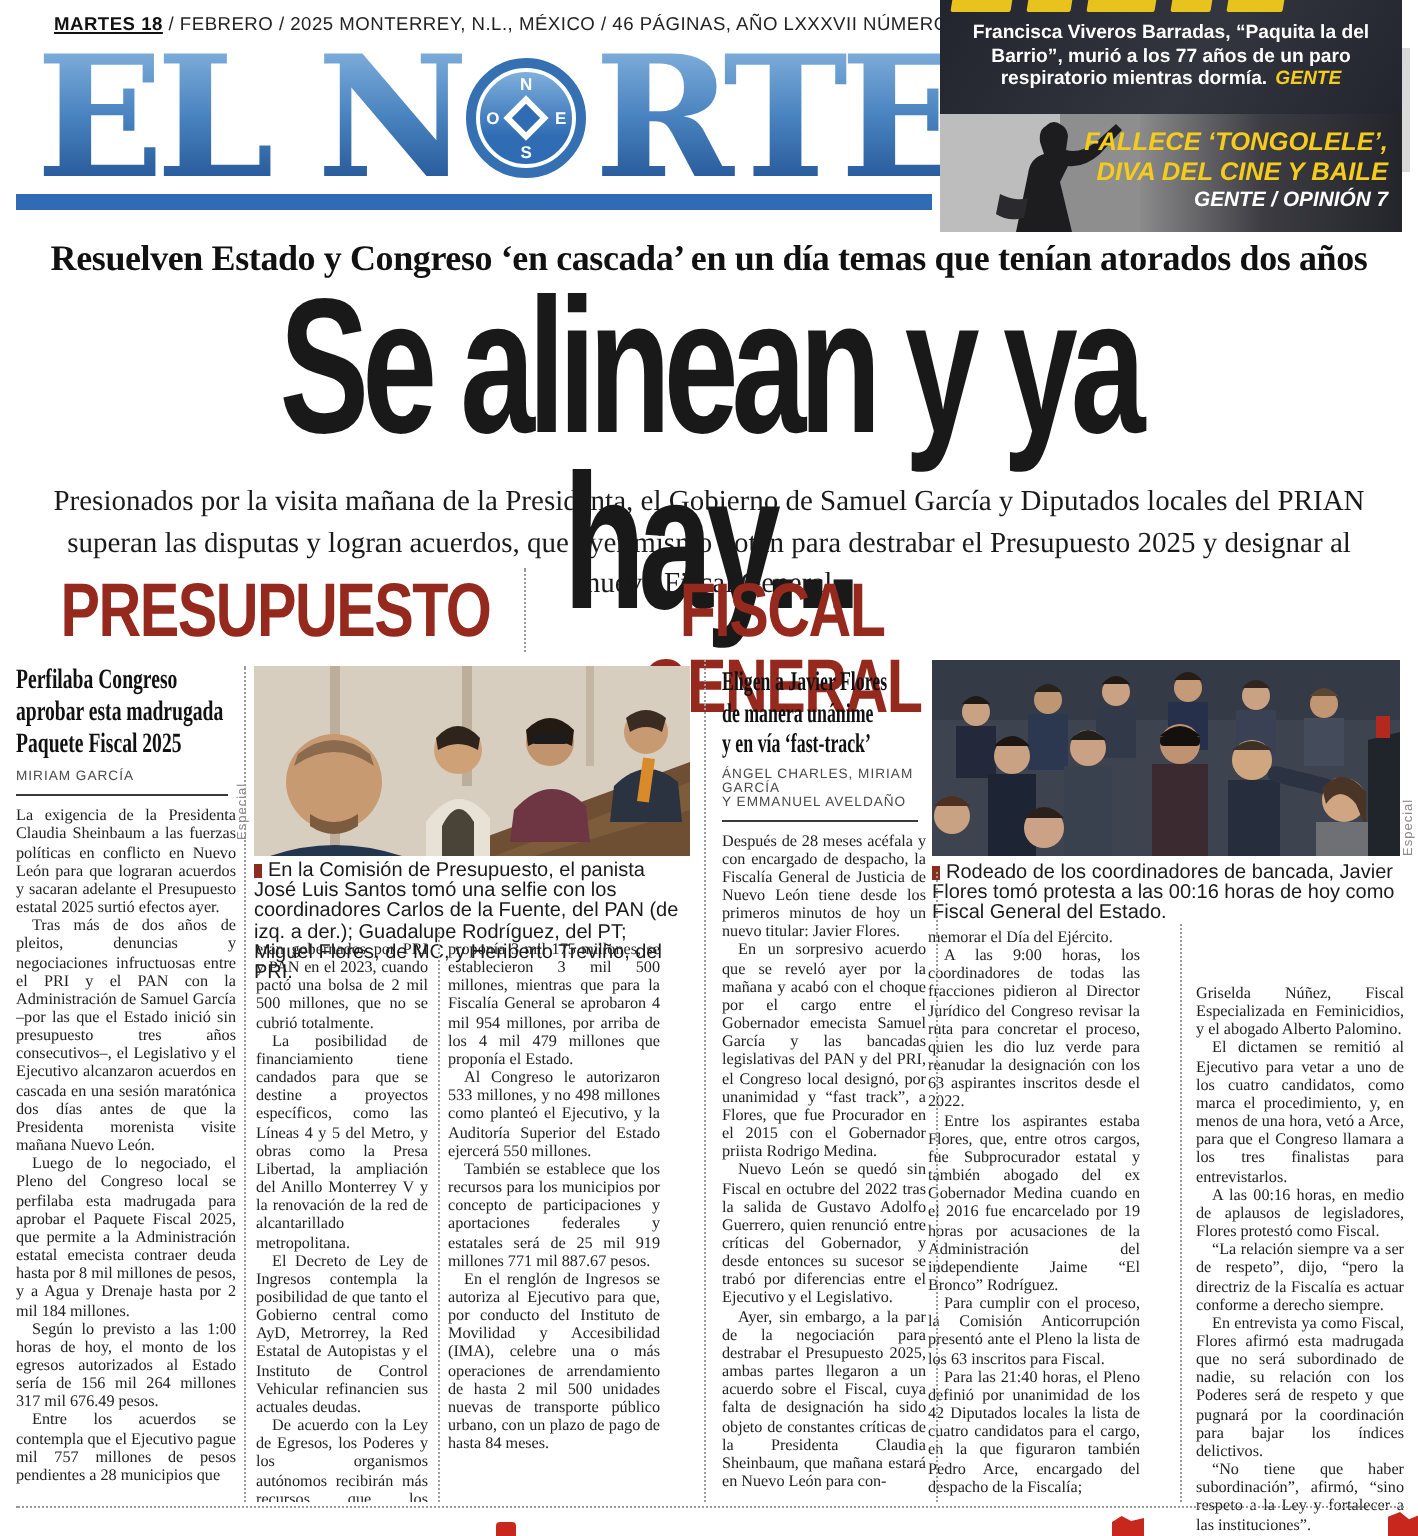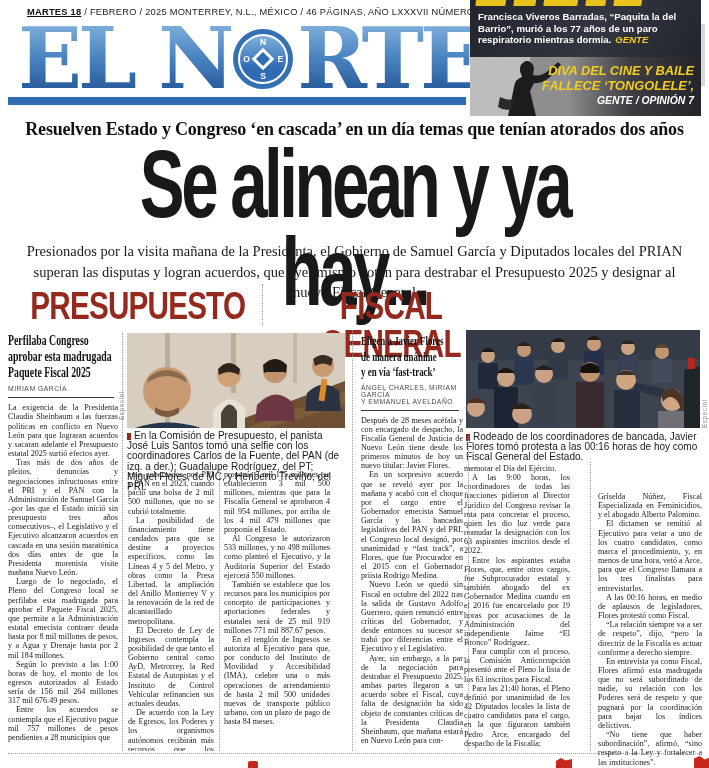--- a/index.html
+++ b/index.html
@@ -23,21 +23,21 @@
   .compass .pt{position:absolute;font-family:"Liberation Sans",sans-serif;font-size:8.5px;font-weight:700;color:#fff;}
   .compass .n{top:1px;left:50%;transform:translateX(-50%);}
   .compass .s{bottom:1px;left:50%;transform:translateX(-50%);}
   .compass .e{right:3px;top:50%;transform:translateY(-50%);}
   .compass .o{left:3px;top:50%;transform:translateY(-50%);}
   .diamond{position:absolute;left:50%;top:50%;width:16px;height:16px;background:#fff;transform:translate(-50%,-50%) rotate(45deg);}
   .diamond i{position:absolute;left:3px;top:3px;width:10px;height:10px;background:#2f6cb4;display:block;}
   .mast-bar{background:#2f6cb4;}
 
   
-  .promo-top{background:linear-gradient(120deg,#23252e 0%,#34363f 55%,#23252e 100%);overflow:hidden;color:#fff;}
+  .promo-top{background:linear-gradient(120deg,#23252e 0%,#34363f 55%,#23252e 100%);overflow:hidden;color:#fff;text-align:center;}
   .promo-frag{position:absolute;top:-4px;height:10px;background:#e9c31d;transform:skewX(-9deg);border-radius:1px;}
   .promo-top p{margin:11px 8px 0;font-family:"Liberation Sans",sans-serif;font-weight:700;
                font-size:9.6px;line-height:11.6px;}
   .promo-sec{color:#f3cc1e;font-style:italic;font-weight:700;margin-left:4px;}
   .promo-bot{background:linear-gradient(90deg,#c7c7c7 0%,#9a9a9a 38%,#3c3c42 70%,#24242b 100%);overflow:hidden;}
   .promo-bot .txt{position:absolute;right:7px;top:7px;text-align:right;font-family:"Liberation Sans",sans-serif;font-style:italic;font-weight:700;}
   .promo-bot .y{color:#f3cc1e;font-size:12.8px;line-height:14.5px;}
   .promo-bot .w{color:#fff;font-size:10.4px;margin-top:2px;}
 
   
@@ -112,22 +112,22 @@
   </div>
   <div class="abs promo-bot" style="left:470px;top:57px;width:231px;height:59px;">
     <svg width="100" height="59" viewBox="0 0 100 59">
       <rect x="0" y="0" width="100" height="59" fill="#bdbdbd"></rect>
       <rect x="60" y="0" width="40" height="59" fill="#8e8e8e"></rect>
       <path d="M38 59 L44 30 Q45 22 52 20 L50 14 Q49 6 56 5 Q63 4 64 11 L63 18 Q70 20 78 14 L88 5 L91 8 L80 20 Q72 27 64 26 L60 34 L66 59 Z" fill="#1d1d20"></path>
       <circle cx="57" cy="9" r="5" fill="#1d1d20"></circle>
       <path d="M30 40 Q38 44 44 42 L42 52 Q34 54 28 50 Z" fill="#2a2a2e"></path>
     </svg>
     <div class="txt">
+      <div class="y">FALLECE ‘TONGOLELE’,</div>
       <div class="y">DIVA DEL CINE Y BAILE</div>
-      <div class="y">FALLECE ‘TONGOLELE’,</div>
       <div class="w">GENTE / OPINIÓN 7</div>
     </div>
   </div>
 
   <div class="abs kicker" style="left:0;top:119px;">Resuelven Estado y Congreso ‘en cascada’ en un día temas que tenían atorados dos años</div>
   <div class="abs mainhead" style="left:0;top:140px;">
     <span>Se alinean y ya hay...</span>
   </div>
   <div class="abs deck" style="left:20px;top:241px;width:669px;">Presionados por la visita mañana de la Presidenta, el Gobierno de Samuel García y Diputados locales del PRIAN superan las disputas y logran acuerdos, que ayer mismo votan para destrabar el Presupuesto 2025 y designar al nuevo Fiscal General</div>
 

